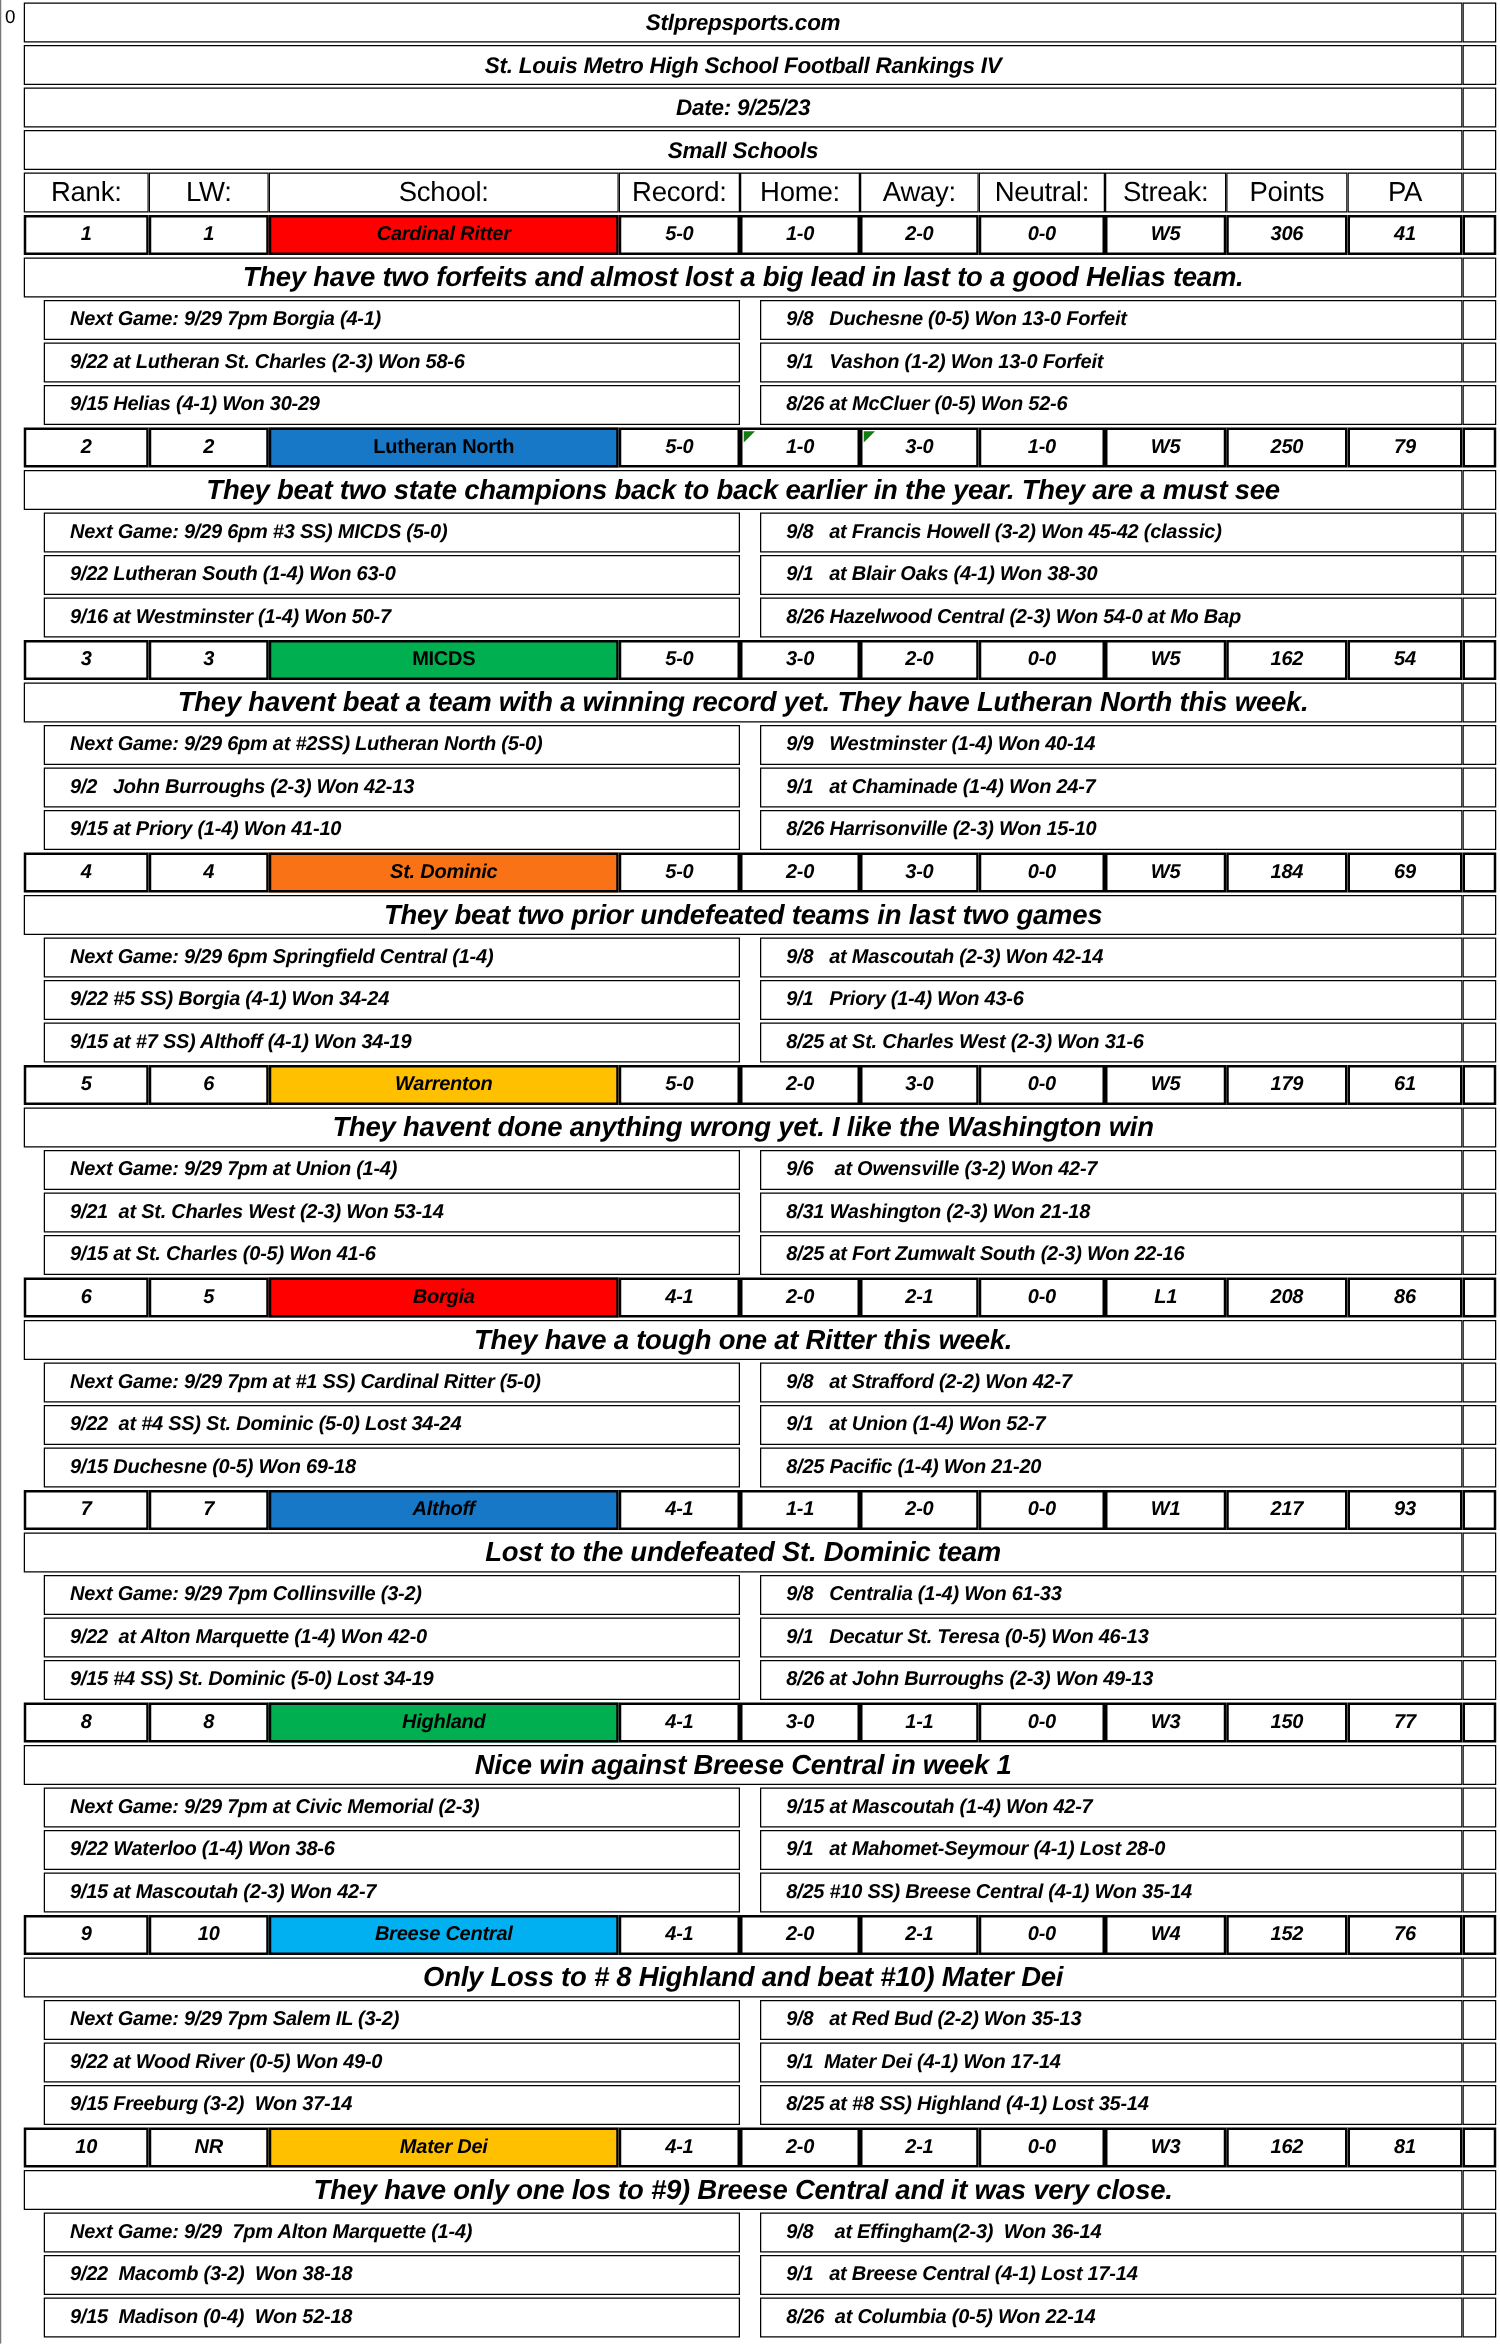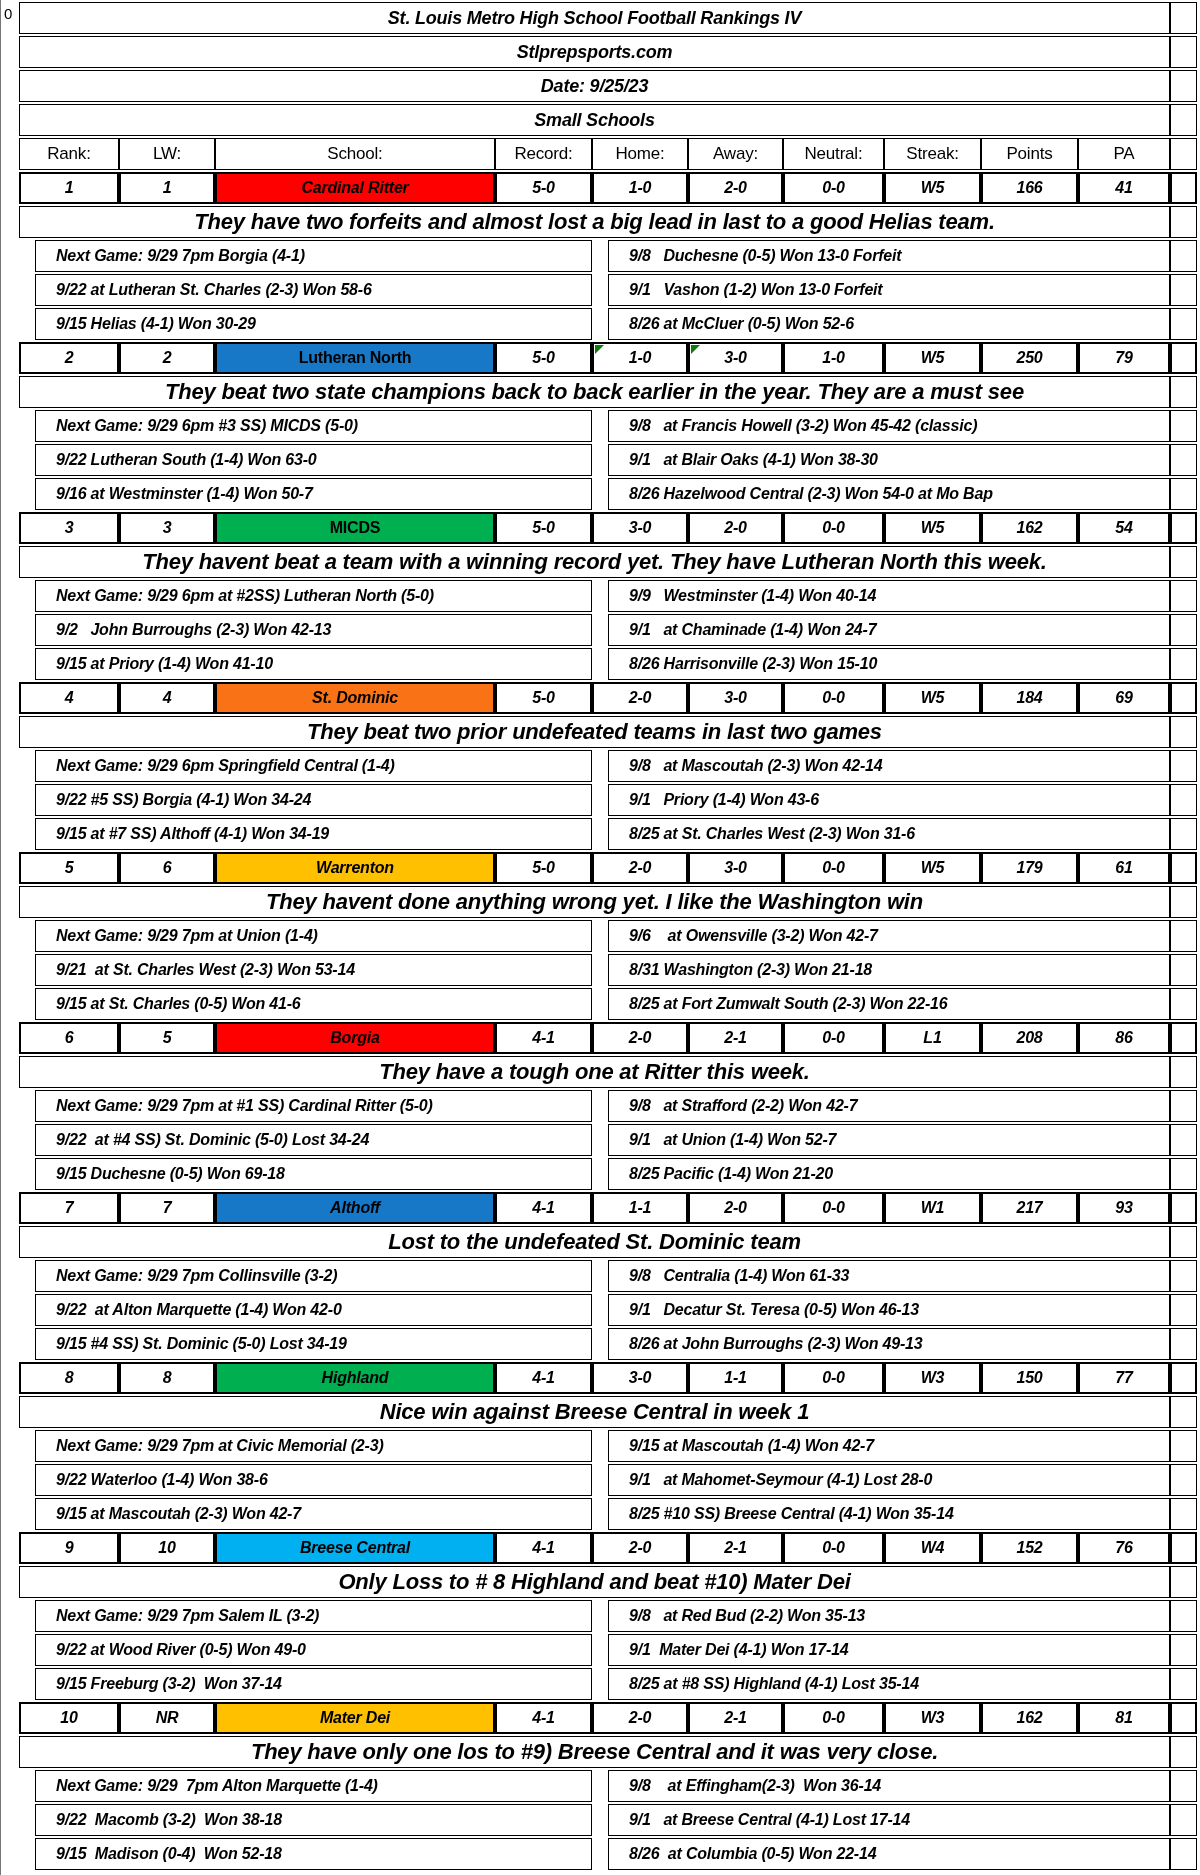--- a/index.html
+++ b/index.html
@@ -19,21 +19,21 @@
     box-sizing:border-box; border:1px solid #000; background:#fff;
     display:flex; align-items:center; justify-content:center;
     font-size:16px; position:relative; overflow:hidden; letter-spacing:-0.2px;
   }
   .team-row .cell { border-width:2px; }
   .span10 { grid-column:1 / span 10; }
   .spanL  { grid-column:1 / span 4; }
   .spanR  { grid-column:5 / span 6;text-align:right; }
   .gutter { grid-column:11; }
   .title   { font-weight:bold; font-style:italic; font-size:18px; }
-  .headcell{ font-size:17px; }
+  .headcell{ font-size:22px; }
   .b       { font-weight:bold; font-style:italic; }
   .comment { font-weight:bold; font-style:italic; font-size:22px; }
   .game {
     justify-content:flex-start; padding-left:20px;
     font-weight:bold; font-style:italic; white-space:pre;margin-left:16px;
   }
   .school-name.italic { font-weight:bold; font-style:italic; }
   .school-name.plain  { font-weight:bold; font-style:normal; }
   .school-name.bold   { font-weight:bold; font-style:normal; }
   .flag::before {
@@ -44,26 +44,26 @@
 </style>
 </head>
 <body>
 
 <div class="sheet">
   <div class="corner">0</div>
 
   <div class="grid">
 
     <div class="row">
-      <div class="cell span10 title">St. Louis Metro High School Football Rankings IV</div>
+      <div class="cell span10 title">Stlprepsports.com</div>
       <div class="cell gutter"></div>
     </div>
 
     <div class="row">
-      <div class="cell span10 title">Stlprepsports.com</div>
+      <div class="cell span10 title">St. Louis Metro High School Football Rankings IV</div>
       <div class="cell gutter"></div>
     </div>
 
     <div class="row">
       <div class="cell span10 title">Date: 9/25/23</div>
       <div class="cell gutter"></div>
     </div>
 
     <div class="row">
       <div class="cell span10 title">Small Schools</div>
@@ -87,21 +87,21 @@
     <div id="teams">
   <div class="row team-row">
     <div class="cell b">1</div>
     <div class="cell b">1</div>
     <div class="cell school-name italic" style="background: rgb(255, 0, 0);">Cardinal Ritter</div>
     <div class="cell b">5-0</div>
     <div class="cell b">1-0</div>
     <div class="cell b">2-0</div>
     <div class="cell b">0-0</div>
     <div class="cell b">W5</div>
-    <div class="cell b">166</div>
+    <div class="cell b">306</div>
     <div class="cell b">41</div>
     <div class="cell gutter"></div>
   </div>
   <div class="row">
     <div class="cell span10 comment">They have two forfeits and almost lost a big lead in last to a good Helias team.</div>
     <div class="cell gutter"></div>
   </div>
   <div class="row">
     <div class="cell spanL game">Next Game: 9/29 7pm Borgia (4-1)</div>
     <div class="cell spanR game">9/8   Duchesne (0-5) Won 13-0 Forfeit</div>

